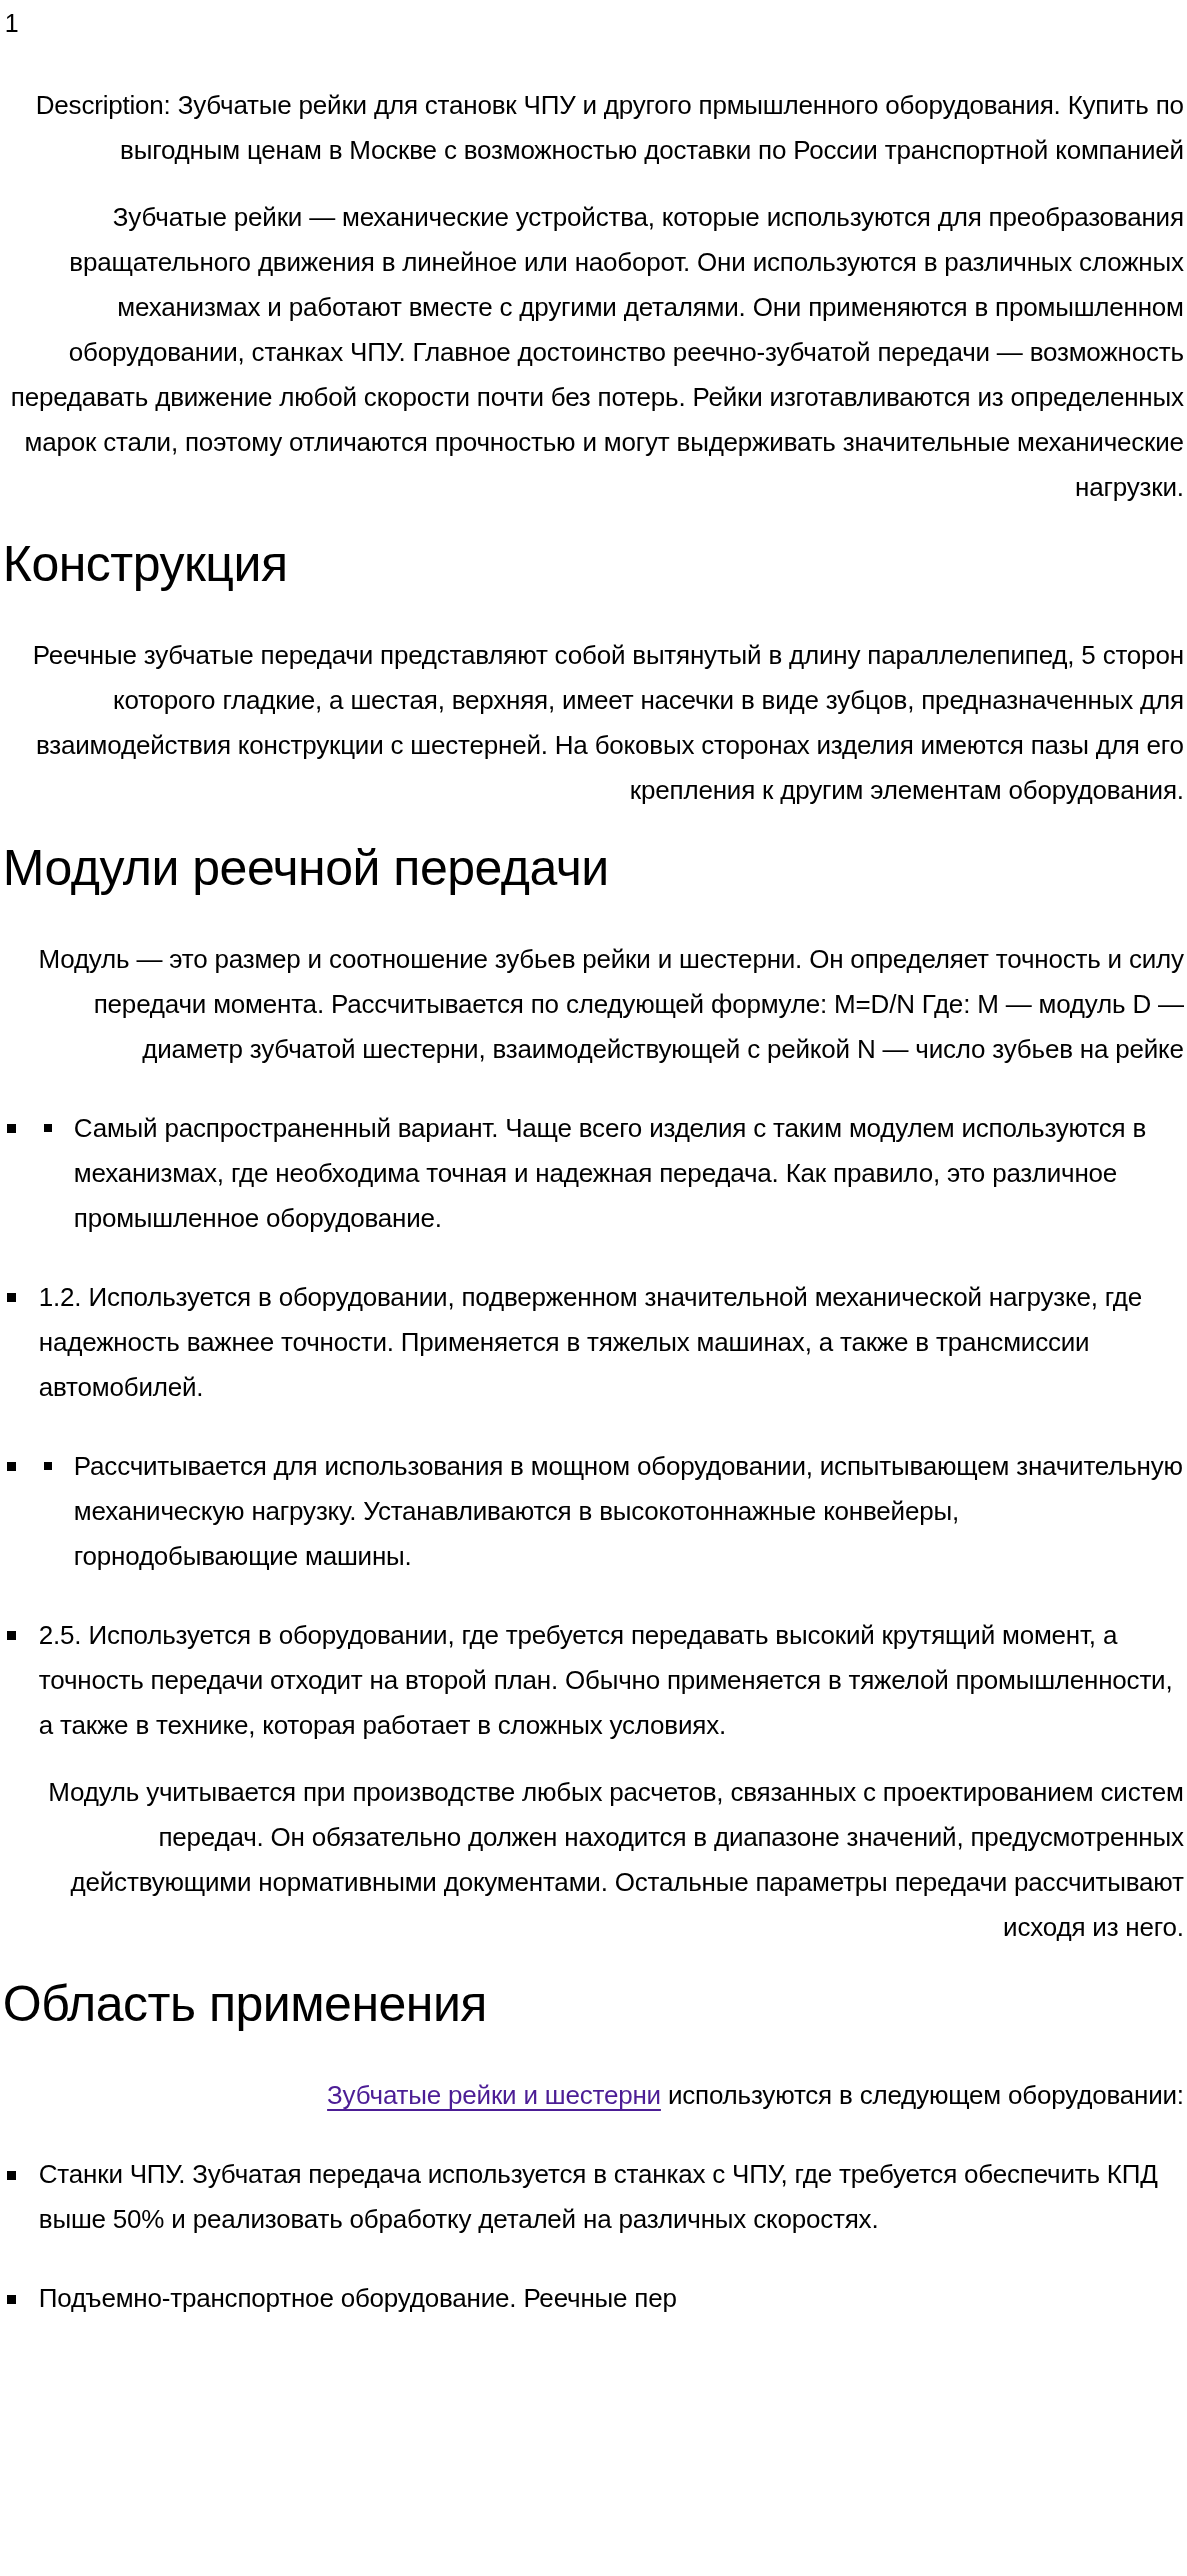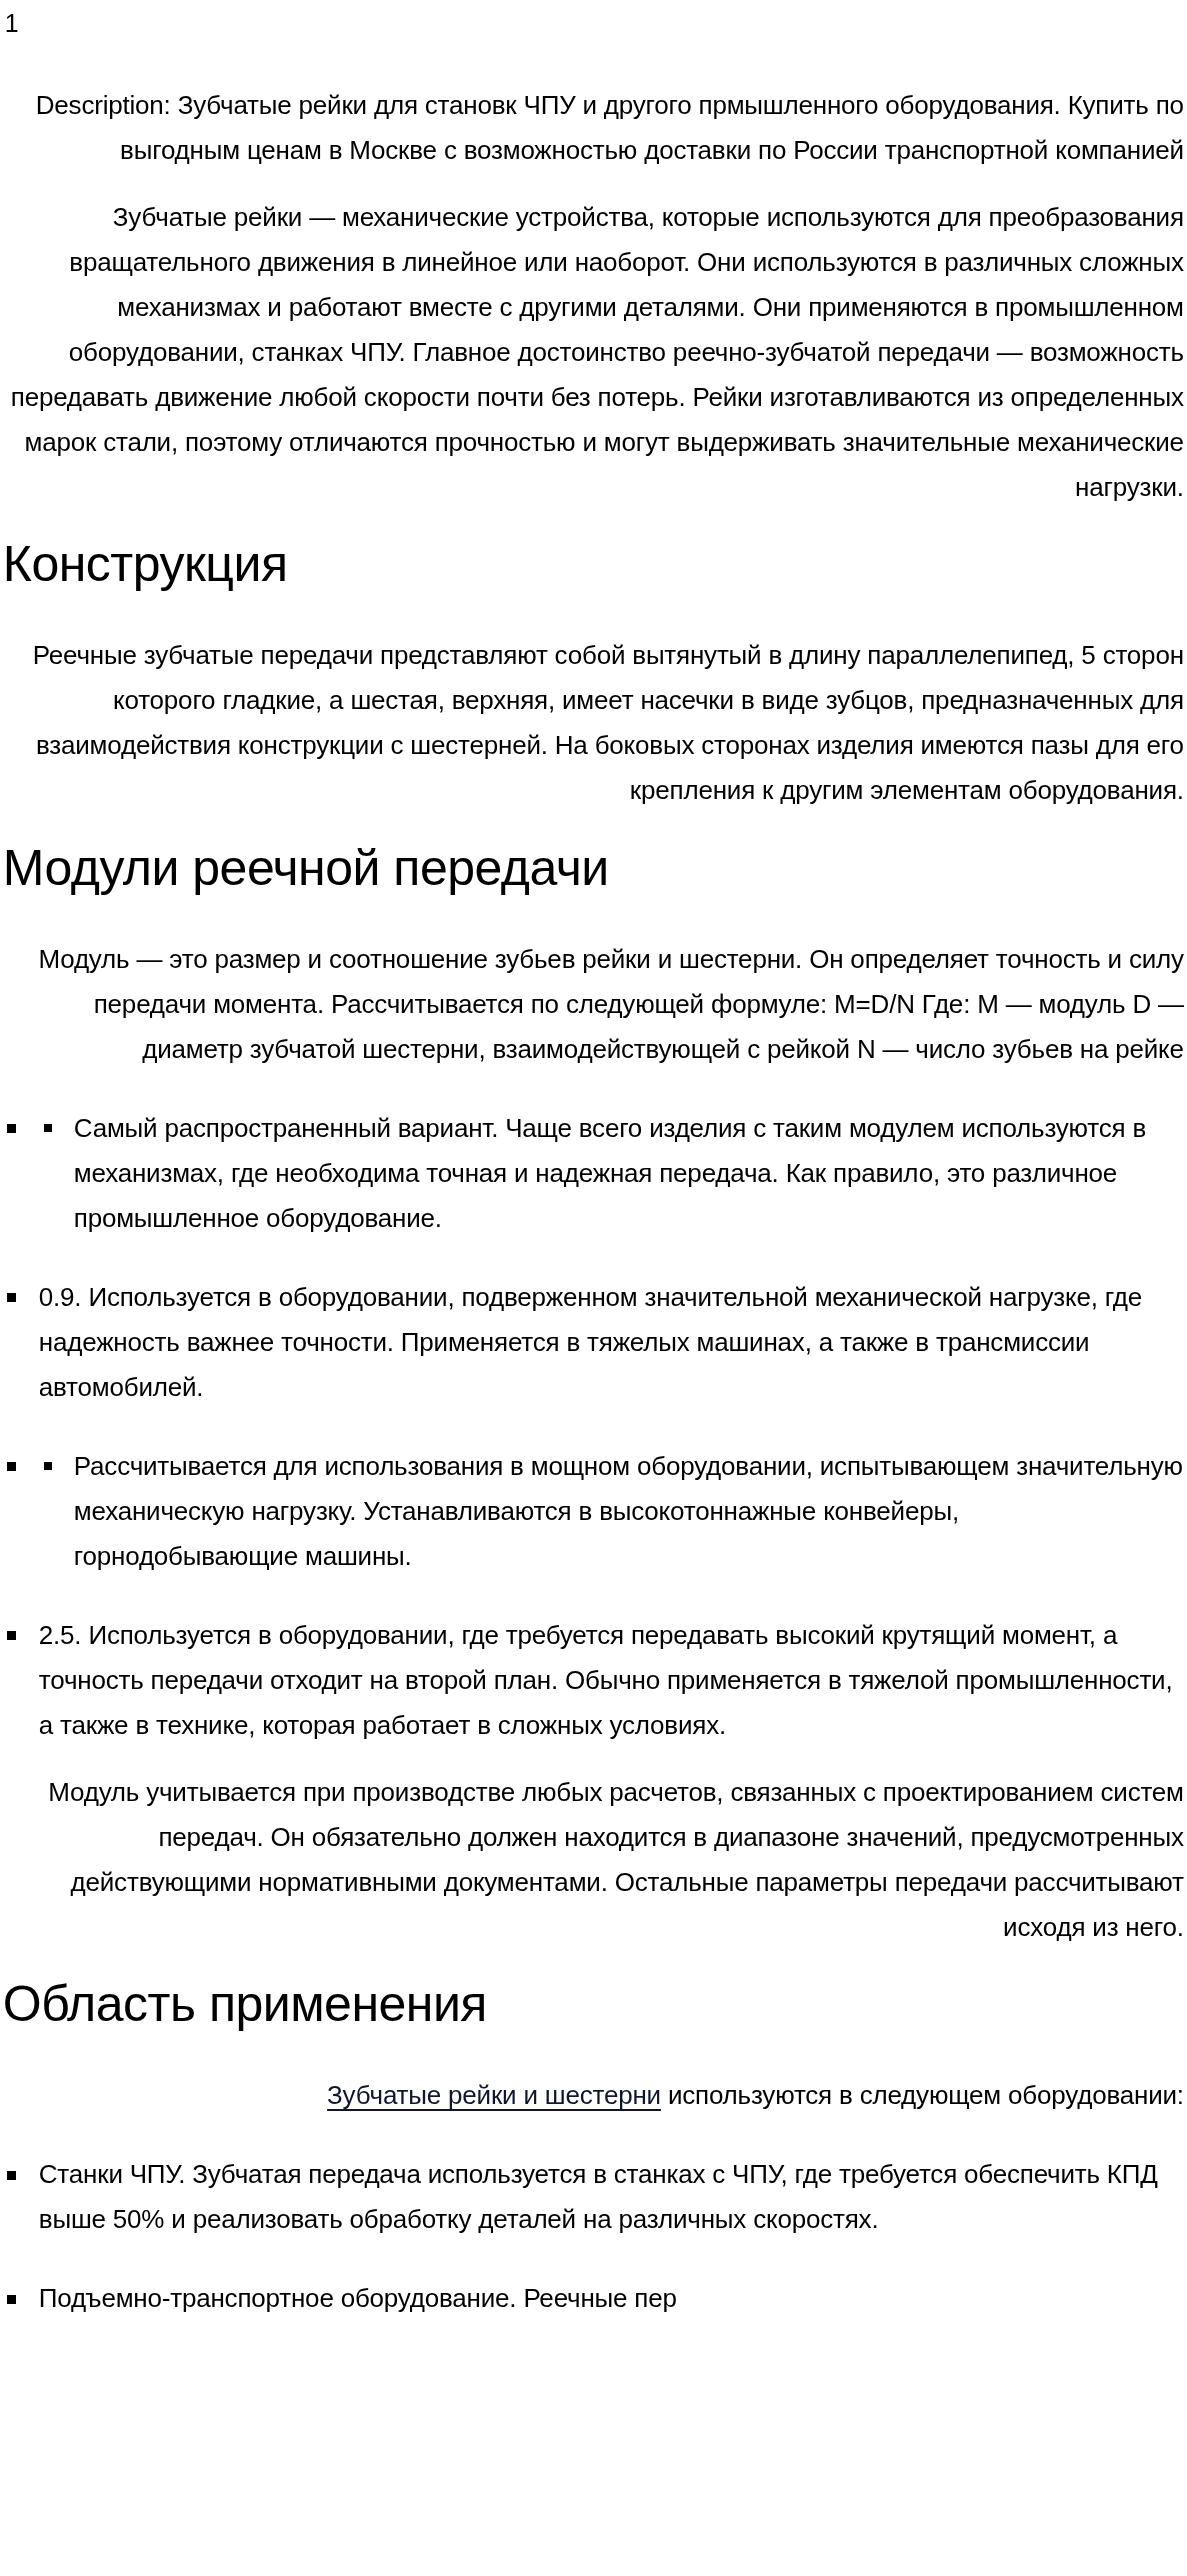--- a/index.html
+++ b/index.html
@@ -76,21 +76,21 @@
   ul.l2 > li::before {
     content: "";
     position: absolute;
     left: 5.6px;
     top: 18.7px;
     width: 7.5px;
     height: 7.5px;
     background: #000000;
   }
   a.doc-link {
-    color: #0f172a;
+    color: #4c1d95;
     text-decoration: underline;
     text-underline-offset: 4.7px;
     cursor: pointer;
   }
 </style>
 </head>
 <body>
 
 <div class="doc">
 
@@ -109,21 +109,21 @@
   <p class="p">Модуль — это размер и соотношение зубьев рейки и шестерни. Он определяет точность и силу передачи момента. Рассчитывается по следующей формуле: M=D/N Где: M — модуль D — диаметр зубчатой шестерни, взаимодействующей с рейкой N — число зубьев на рейке</p>
 
 
   <ul class="l1">
     <li>
       <span></span>
       <ul class="l2">
         <li>Самый распространенный вариант. Чаще всего изделия с таким модулем используются в механизмах, где необходима точная и надежная передача. Как правило, это различное промышленное оборудование.</li>
       </ul>
     </li>
-    <li>0.9. Используется в оборудовании, подверженном значительной механической нагрузке, где надежность важнее точности. Применяется в тяжелых машинах, а также в трансмиссии автомобилей.</li>
+    <li>1.2. Используется в оборудовании, подверженном значительной механической нагрузке, где надежность важнее точности. Применяется в тяжелых машинах, а также в трансмиссии автомобилей.</li>
     <li>
       <span></span>
       <ul class="l2">
         <li>Рассчитывается для использования в мощном оборудовании, испытывающем значительную механическую нагрузку. Устанавливаются в высокотоннажные конвейеры, горнодобывающие машины.</li>
       </ul>
     </li>
     <li>2.5. Используется в оборудовании, где требуется передавать высокий крутящий момент, а точность передачи отходит на второй план. Обычно применяется в тяжелой промышленности, а также в технике, которая работает в сложных условиях.</li>
   </ul>
 
   <p class="p">Модуль учитывается при производстве любых расчетов, связанных с проектированием систем передач. Он обязательно должен находится в диапазоне значений, предусмотренных действующими нормативными документами. Остальные параметры передачи рассчитывают исходя из него.</p>

